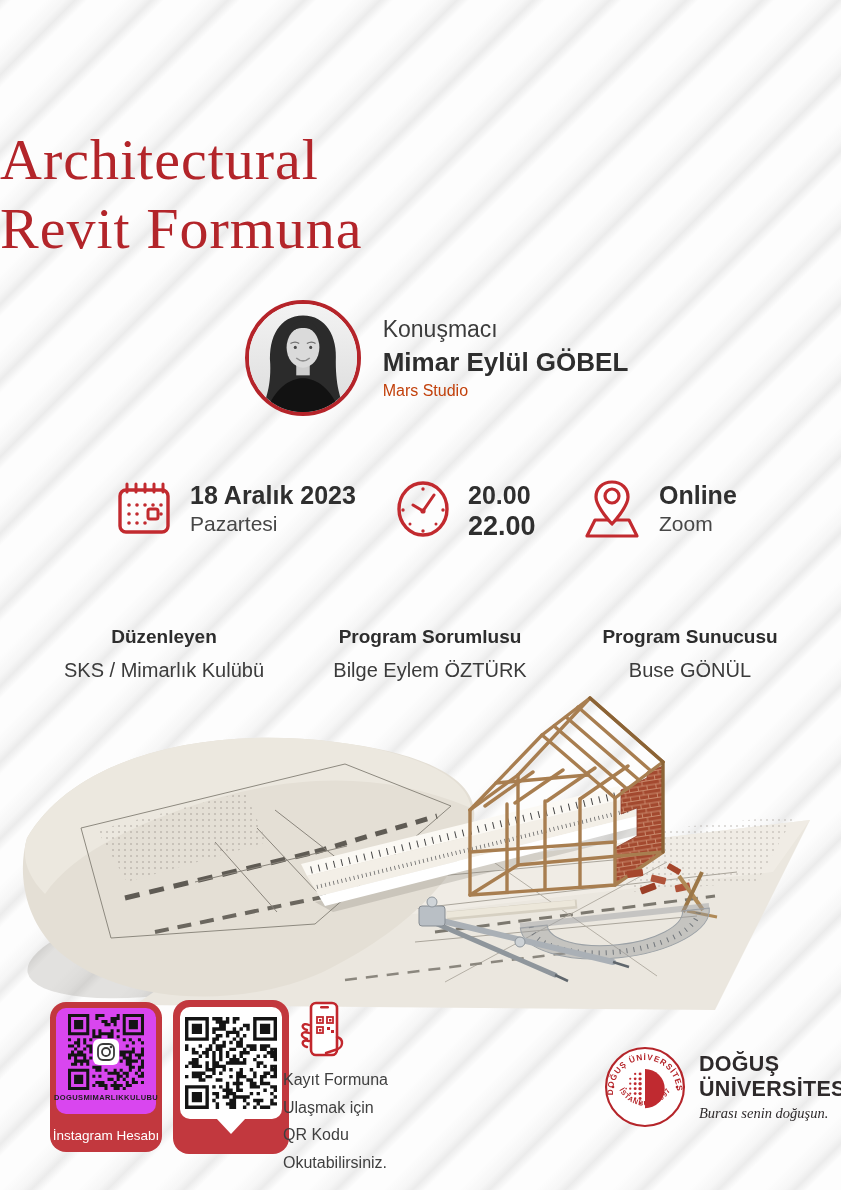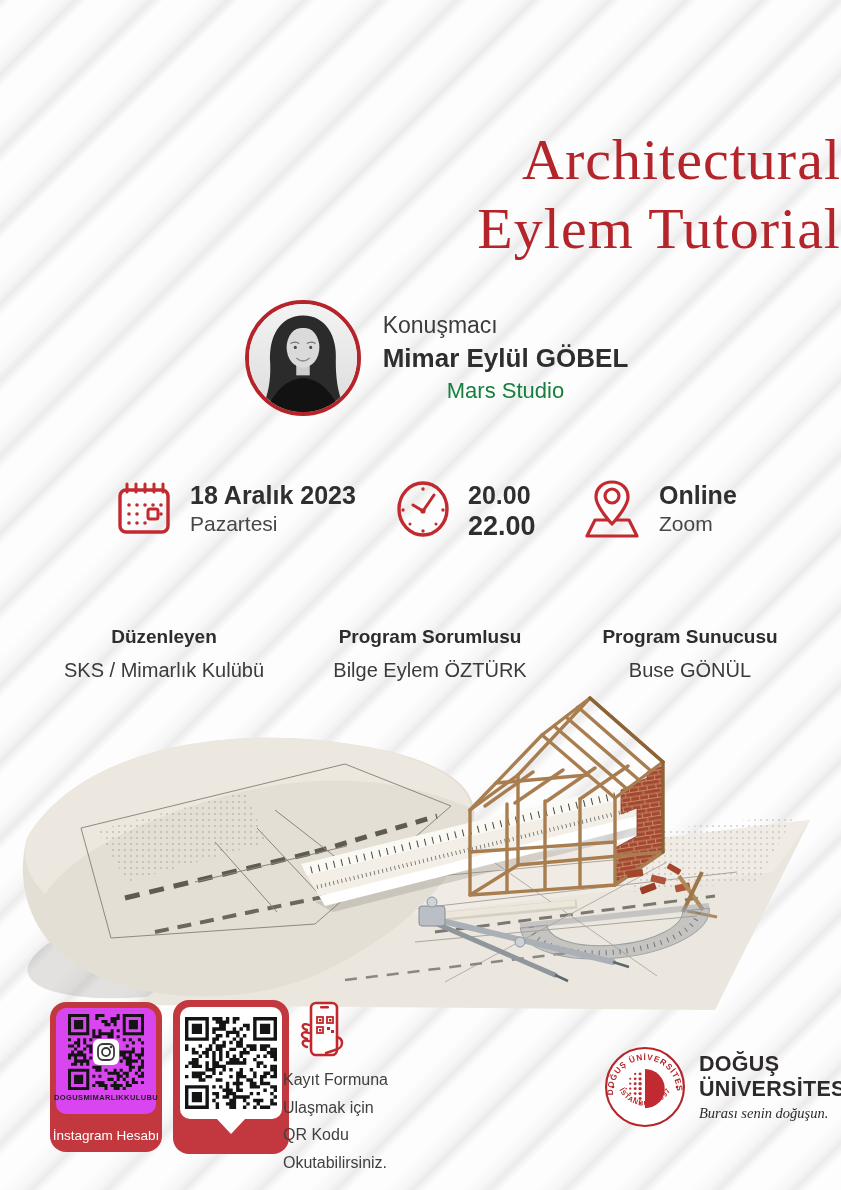--- a/index.html
+++ b/index.html
@@ -9,38 +9,38 @@
     background-color:#fdfdfd;
     background-image:repeating-linear-gradient(315deg,
       rgba(220,220,220,0) 0px, rgba(220,220,220,0) 24px,
       rgba(214,214,214,.45) 33px, rgba(214,214,214,.18) 40px,
       rgba(220,220,220,0) 54px);
   }
 
   
   .title{
     position:absolute;top:86px;left:0;width:100%;
-    text-align:right;color:#b3252a;
+    text-align:left;color:#b3252a;
     font-family:"Liberation Serif","DejaVu Serif",serif;
     font-size:58px;line-height:1.2;font-weight:400;letter-spacing:1px;
   }
   .title span{display:block;}
 
   
   .speaker{position:absolute;top:300px;left:16px;width:100%;
     display:flex;justify-content:center;align-items:center;gap:22px;}
   .avatar{
     width:108px;height:108px;border-radius:50%;
     border:4px solid #b5242a;box-shadow:inset 0 0 0 3px #fff;
     overflow:hidden;background:#efefef;flex:0 0 auto;
   }
   .avatar svg{display:block;width:100%;height:100%;}
   .sp-role{font-size:23px;color:#3c3c3c;margin-bottom:4px;}
   .sp-name{font-size:26px;color:#2e2e2e;font-weight:700;margin-bottom:4px;}
-  .sp-company{font-size:22px;color:#15803d;text-align:center;}
+  .sp-company{font-size:16px;color:#c2410c;}
 
   
   .detail{position:absolute;top:480px;display:flex;align-items:flex-start;gap:18px;}
   .detail svg{flex:0 0 auto;}
   .d-primary{font-size:25px;font-weight:700;color:#2f2f2f;line-height:1.2;}
   .d-secondary{font-size:21px;color:#474747;line-height:1.35;}
   .detail-time .d-secondary{font-size:27px;font-weight:700;color:#2f2f2f;line-height:1.2;}
   .detail-date{left:116px;}
   .detail-time{left:396px;}
   .detail-place{left:583px;}
@@ -80,21 +80,21 @@
   .uni svg.seal{width:82px;height:82px;flex:0 0 auto;}
   .uni-name{font-size:21.5px;font-weight:800;color:#2e2a2b;line-height:1.15;letter-spacing:.3px;}
   .uni-slogan{font-family:"Liberation Serif","DejaVu Serif",serif;font-style:italic;
     font-size:14.5px;color:#2e2a2b;margin-top:4px;}
 </style>
 </head>
 <body>
 
 <h1 class="title">
   <span>Architectural</span>
-  <span>Eylem Tutorial</span>
+  <span>Revit Formuna</span>
 </h1>
 
 <div class="speaker">
   <div class="avatar">
     <svg viewBox="0 0 112 112">
       <defs>
         <linearGradient id="bgph" x1="0" y1="0" x2="0" y2="1">
           <stop offset="0" stop-color="#f3f3f3"></stop>
             <stop offset="1" stop-color="#dcdcdc"></stop>
         </linearGradient>

